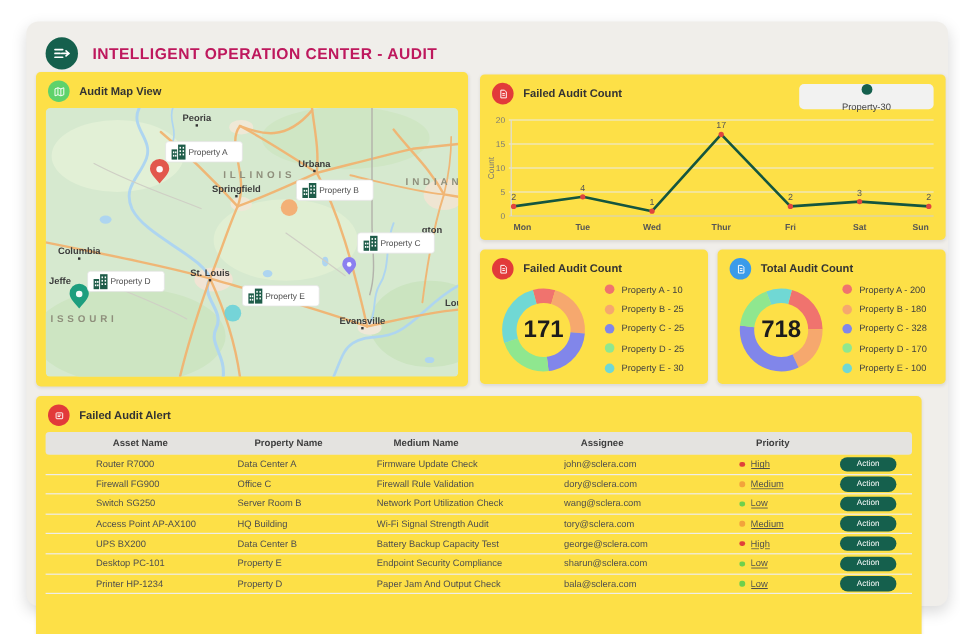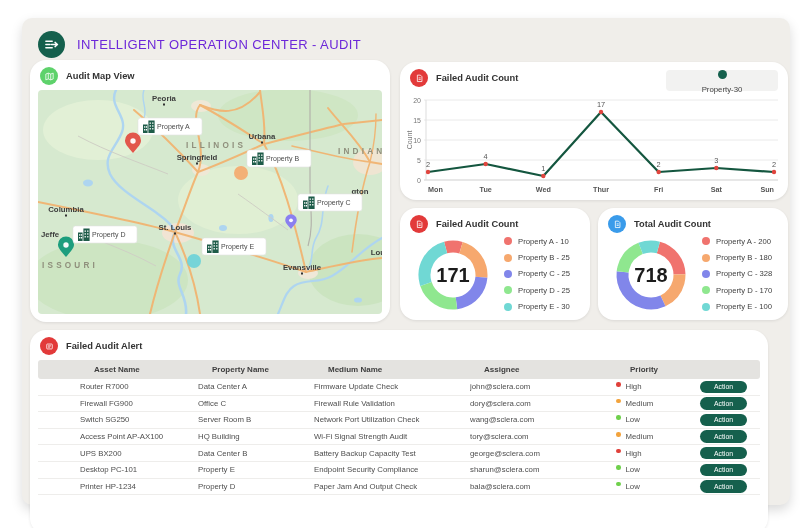--- a/index.html
+++ b/index.html
@@ -2,23 +2,23 @@
 <html><head>
 <meta charset="utf-8">
 <style>
   html,body{margin:0;padding:0;width:800px;height:528px;background:#ffffff;overflow:hidden;
     font-family:"Liberation Sans", sans-serif;-webkit-font-smoothing:antialiased;}
   .dashboard{position:absolute;left:22px;top:18px;width:768px;height:487px;background:#f0eeea;
     border-radius:10px;box-shadow:0 5px 12px rgba(0,0,0,.15);}
   
   .app-header{position:absolute;left:16px;top:12px;height:28px;display:flex;align-items:center;gap:12px;}
   .header-icon{width:27px;height:27px;border-radius:50%;background:#15604d;display:flex;align-items:center;justify-content:center;cursor:pointer;}
-  .app-title{font-size:13px;font-weight:400;color:#6d28d9;letter-spacing:.4px;}
-  
-  .panel{position:absolute;background:#ffffff;border-radius:16px;box-shadow:0 1px 3px rgba(0,0,0,.09);}
+  .app-title{font-size:13px;font-weight:700;color:#be185d;letter-spacing:.4px;}
+  
+  .panel{position:absolute;background:#fde047;border-radius:4px;box-shadow:0 1px 3px rgba(0,0,0,.09);}
   .panel-head{position:absolute;left:10px;top:7px;display:flex;align-items:center;gap:8px;}
   .picon{width:18px;height:18px;border-radius:50%;display:flex;align-items:center;justify-content:center;flex:0 0 auto;}
   .picon.green{background:#5ed26b;}
   .picon.red{background:#e23a3a;}
   .picon.blue{background:#3a9bea;}
   .ptitle{font-size:9.3px;font-weight:700;color:#333;}
   
   #map-panel{left:8px;top:42px;width:360px;height:262px;}
   #chart-panel{left:378px;top:44px;width:388px;height:138px;}
   #failed-donut-panel{left:378px;top:190px;width:190px;height:112px;}
@@ -42,21 +42,21 @@
   .legend .ltext{font-size:7.7px;color:#3f3f3f;}
   
   .tbl-header{position:absolute;left:8px;right:8px;top:30px;height:19px;background:#e4e3e0;border-radius:3px;
     display:grid;grid-template-columns:118px 116px 156px 146px 84px 1fr;align-items:center;
     padding-left:56px;padding-right:10px;box-sizing:border-box;}
   .tbl-header span{font-size:8px;font-weight:600;color:#3e3e3e;}
   .tbl-body{position:absolute;left:8px;right:8px;top:49px;bottom:3px;}
   .trow{display:grid;grid-template-columns:118px 116px 156px 146px 84px 1fr;align-items:center;height:16.6px;
     padding-left:42px;padding-right:10px;box-sizing:border-box;border-bottom:1px solid #eeedeb;}
   .trow span{font-size:7.8px;color:#4e4e4e;white-space:nowrap;overflow:hidden;}
-  .prio{display:flex;align-items:flex-start;gap:5px;}
+  .prio{display:flex;align-items:center;gap:5px;text-decoration:underline;}
   .prio .pdot{width:4.5px;height:4.5px;border-radius:50%;flex:0 0 auto;}
   .action-btn{width:47px;height:12.5px;border:none;border-radius:7px;background:#15604d;color:#fff;
     font-size:6.8px;font-family:inherit;display:flex;align-items:center;justify-content:center;cursor:pointer;justify-self:start;}
 </style>
 </head>
 <body>
 
 <div class="dashboard">
 
   <div class="app-header">

